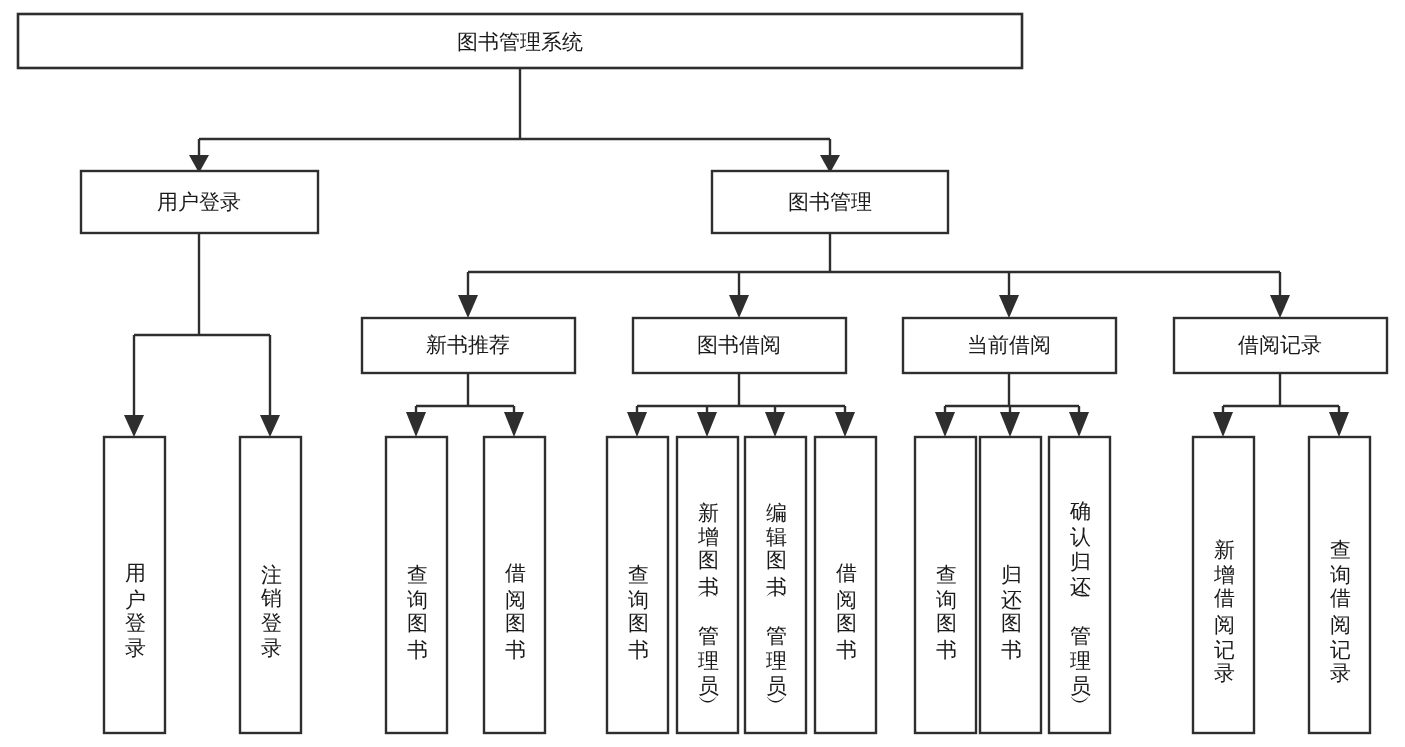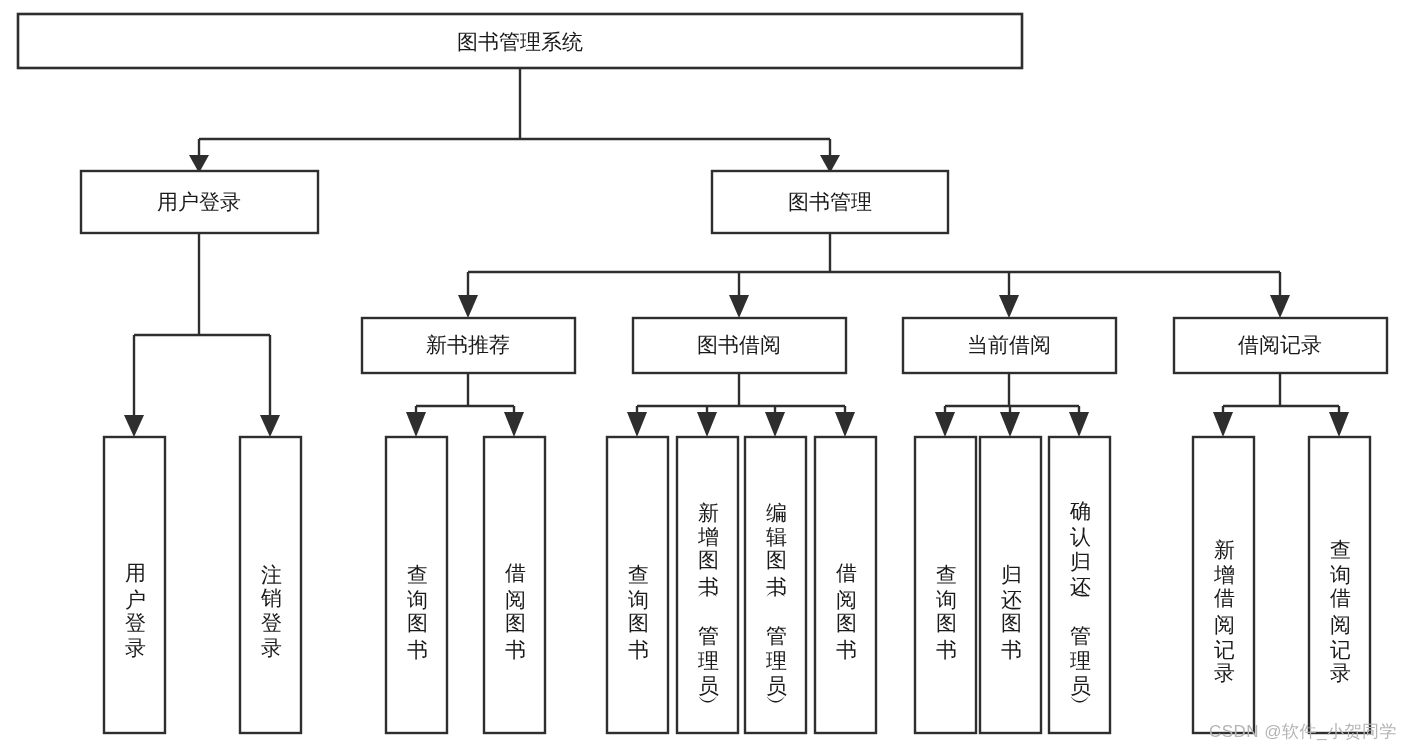--- a/index.html
+++ b/index.html
@@ -225,14 +225,13 @@
       <rect class="node-box" x="1193" y="437" width="61" height="296"></rect>
       <text class="node-label-v" x="1223" y="585" text-anchor="middle" font-size="21" fill="#1a1a1a" font-family="&quot;Liberation Sans&quot;, &quot;DejaVu Sans&quot;, sans-serif"><tspan x="1223" y="522.5" dominant-baseline="middle">新</tspan><tspan x="1223" y="547.5" dominant-baseline="middle">增</tspan><tspan x="1223" y="572.5" dominant-baseline="middle">借</tspan><tspan x="1223" y="597.5" dominant-baseline="middle">阅</tspan><tspan x="1223" y="622.5" dominant-baseline="middle">记</tspan><tspan x="1223" y="647.5" dominant-baseline="middle">录</tspan></text>
     </g>
     <g>
       <rect class="node-box" x="1309" y="437" width="61" height="296"></rect>
       <text class="node-label-v" x="1339" y="585" text-anchor="middle" font-size="21" fill="#1a1a1a" font-family="&quot;Liberation Sans&quot;, &quot;DejaVu Sans&quot;, sans-serif"><tspan x="1339" y="522.5" dominant-baseline="middle">查</tspan><tspan x="1339" y="547.5" dominant-baseline="middle">询</tspan><tspan x="1339" y="572.5" dominant-baseline="middle">借</tspan><tspan x="1339" y="597.5" dominant-baseline="middle">阅</tspan><tspan x="1339" y="622.5" dominant-baseline="middle">记</tspan><tspan x="1339" y="647.5" dominant-baseline="middle">录</tspan></text>
     </g>
 
   </svg>
 
-  <div class="watermark-text">CSDN @软件_小贺同学</div>
 </div>
 
 </body></html>

